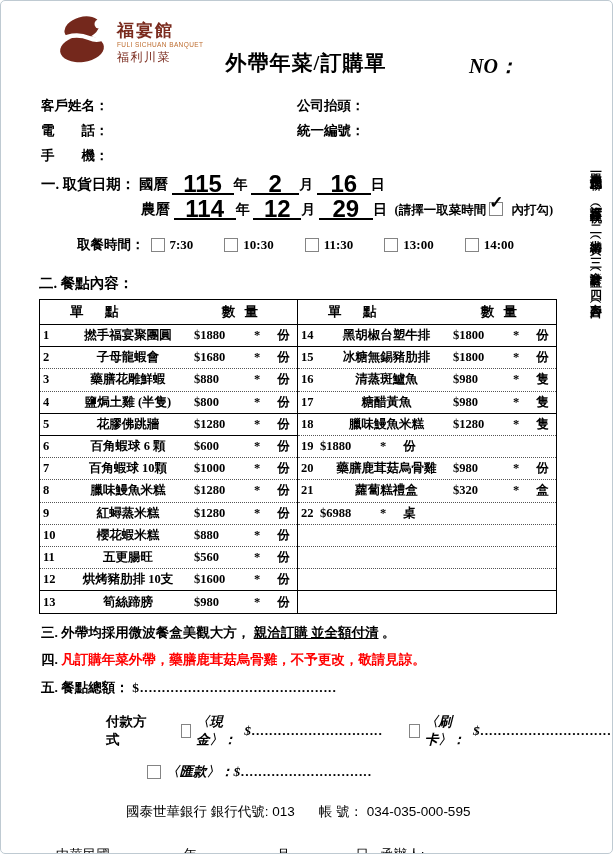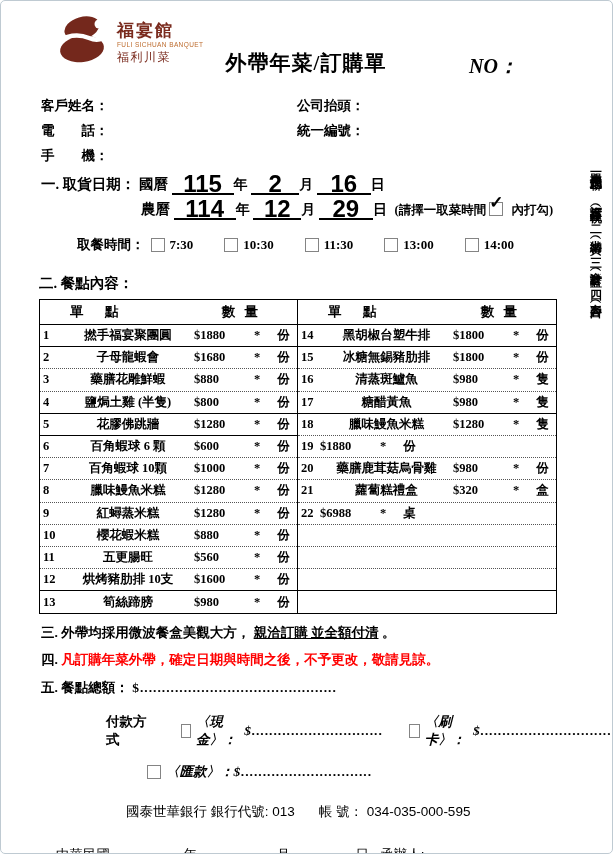--- a/index.html
+++ b/index.html
@@ -357,21 +357,21 @@
     </div>
   </div>
 
   <div class="sec3">
     <span>三. 外帶均採用微波餐盒美觀大方，</span>
     <span class="u">親洽訂購 並全額付清</span>
     <span>。</span>
   </div>
   <div class="sec4">
     <span>四.</span>
-    <span class="red">凡訂購年菜外帶，確定日期與時間之後，不予更改，敬請見諒。</span>
+    <span class="red">凡訂購年菜外帶，藥膳鹿茸菇烏骨雞，不予更改，敬請見諒。</span>
   </div>
   <div class="sec5">
     <span>五. 餐點總額：</span>
     <span class="dots">$.............................................</span>
   </div>
 
   <div class="pay1">
     <span>付款方式</span>
     <span class="pm">
       <span class="cb"></span>

